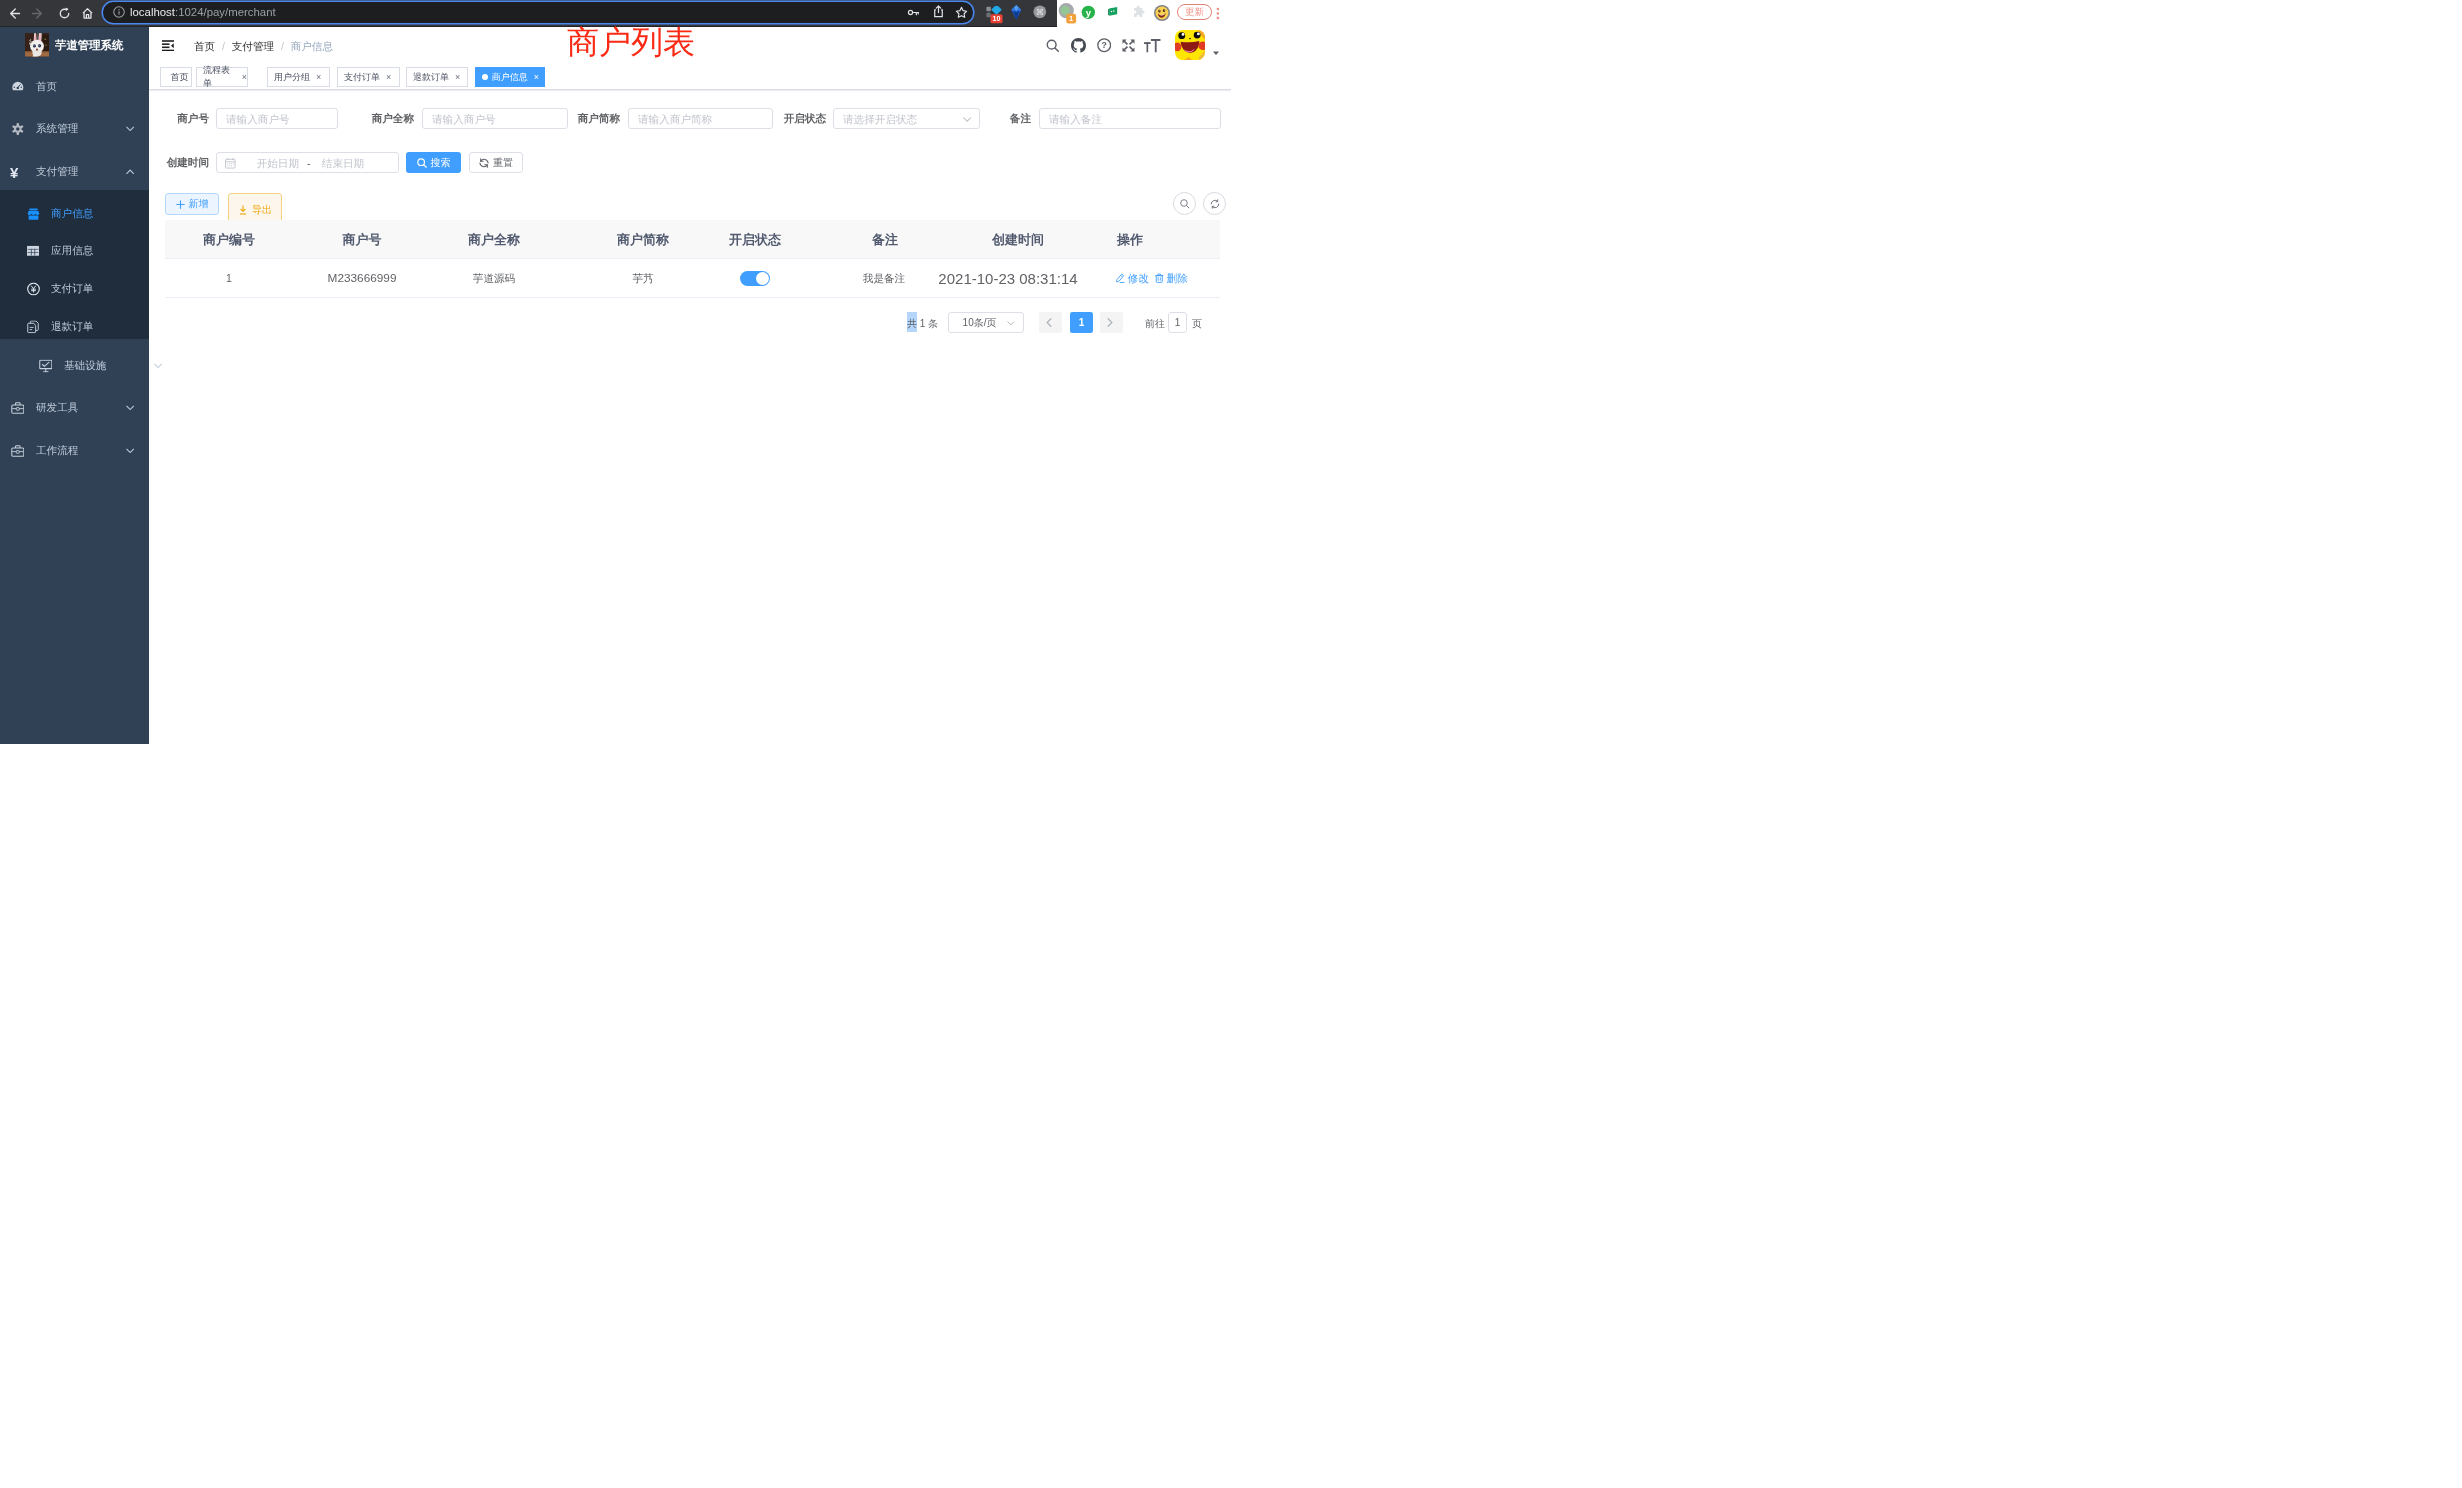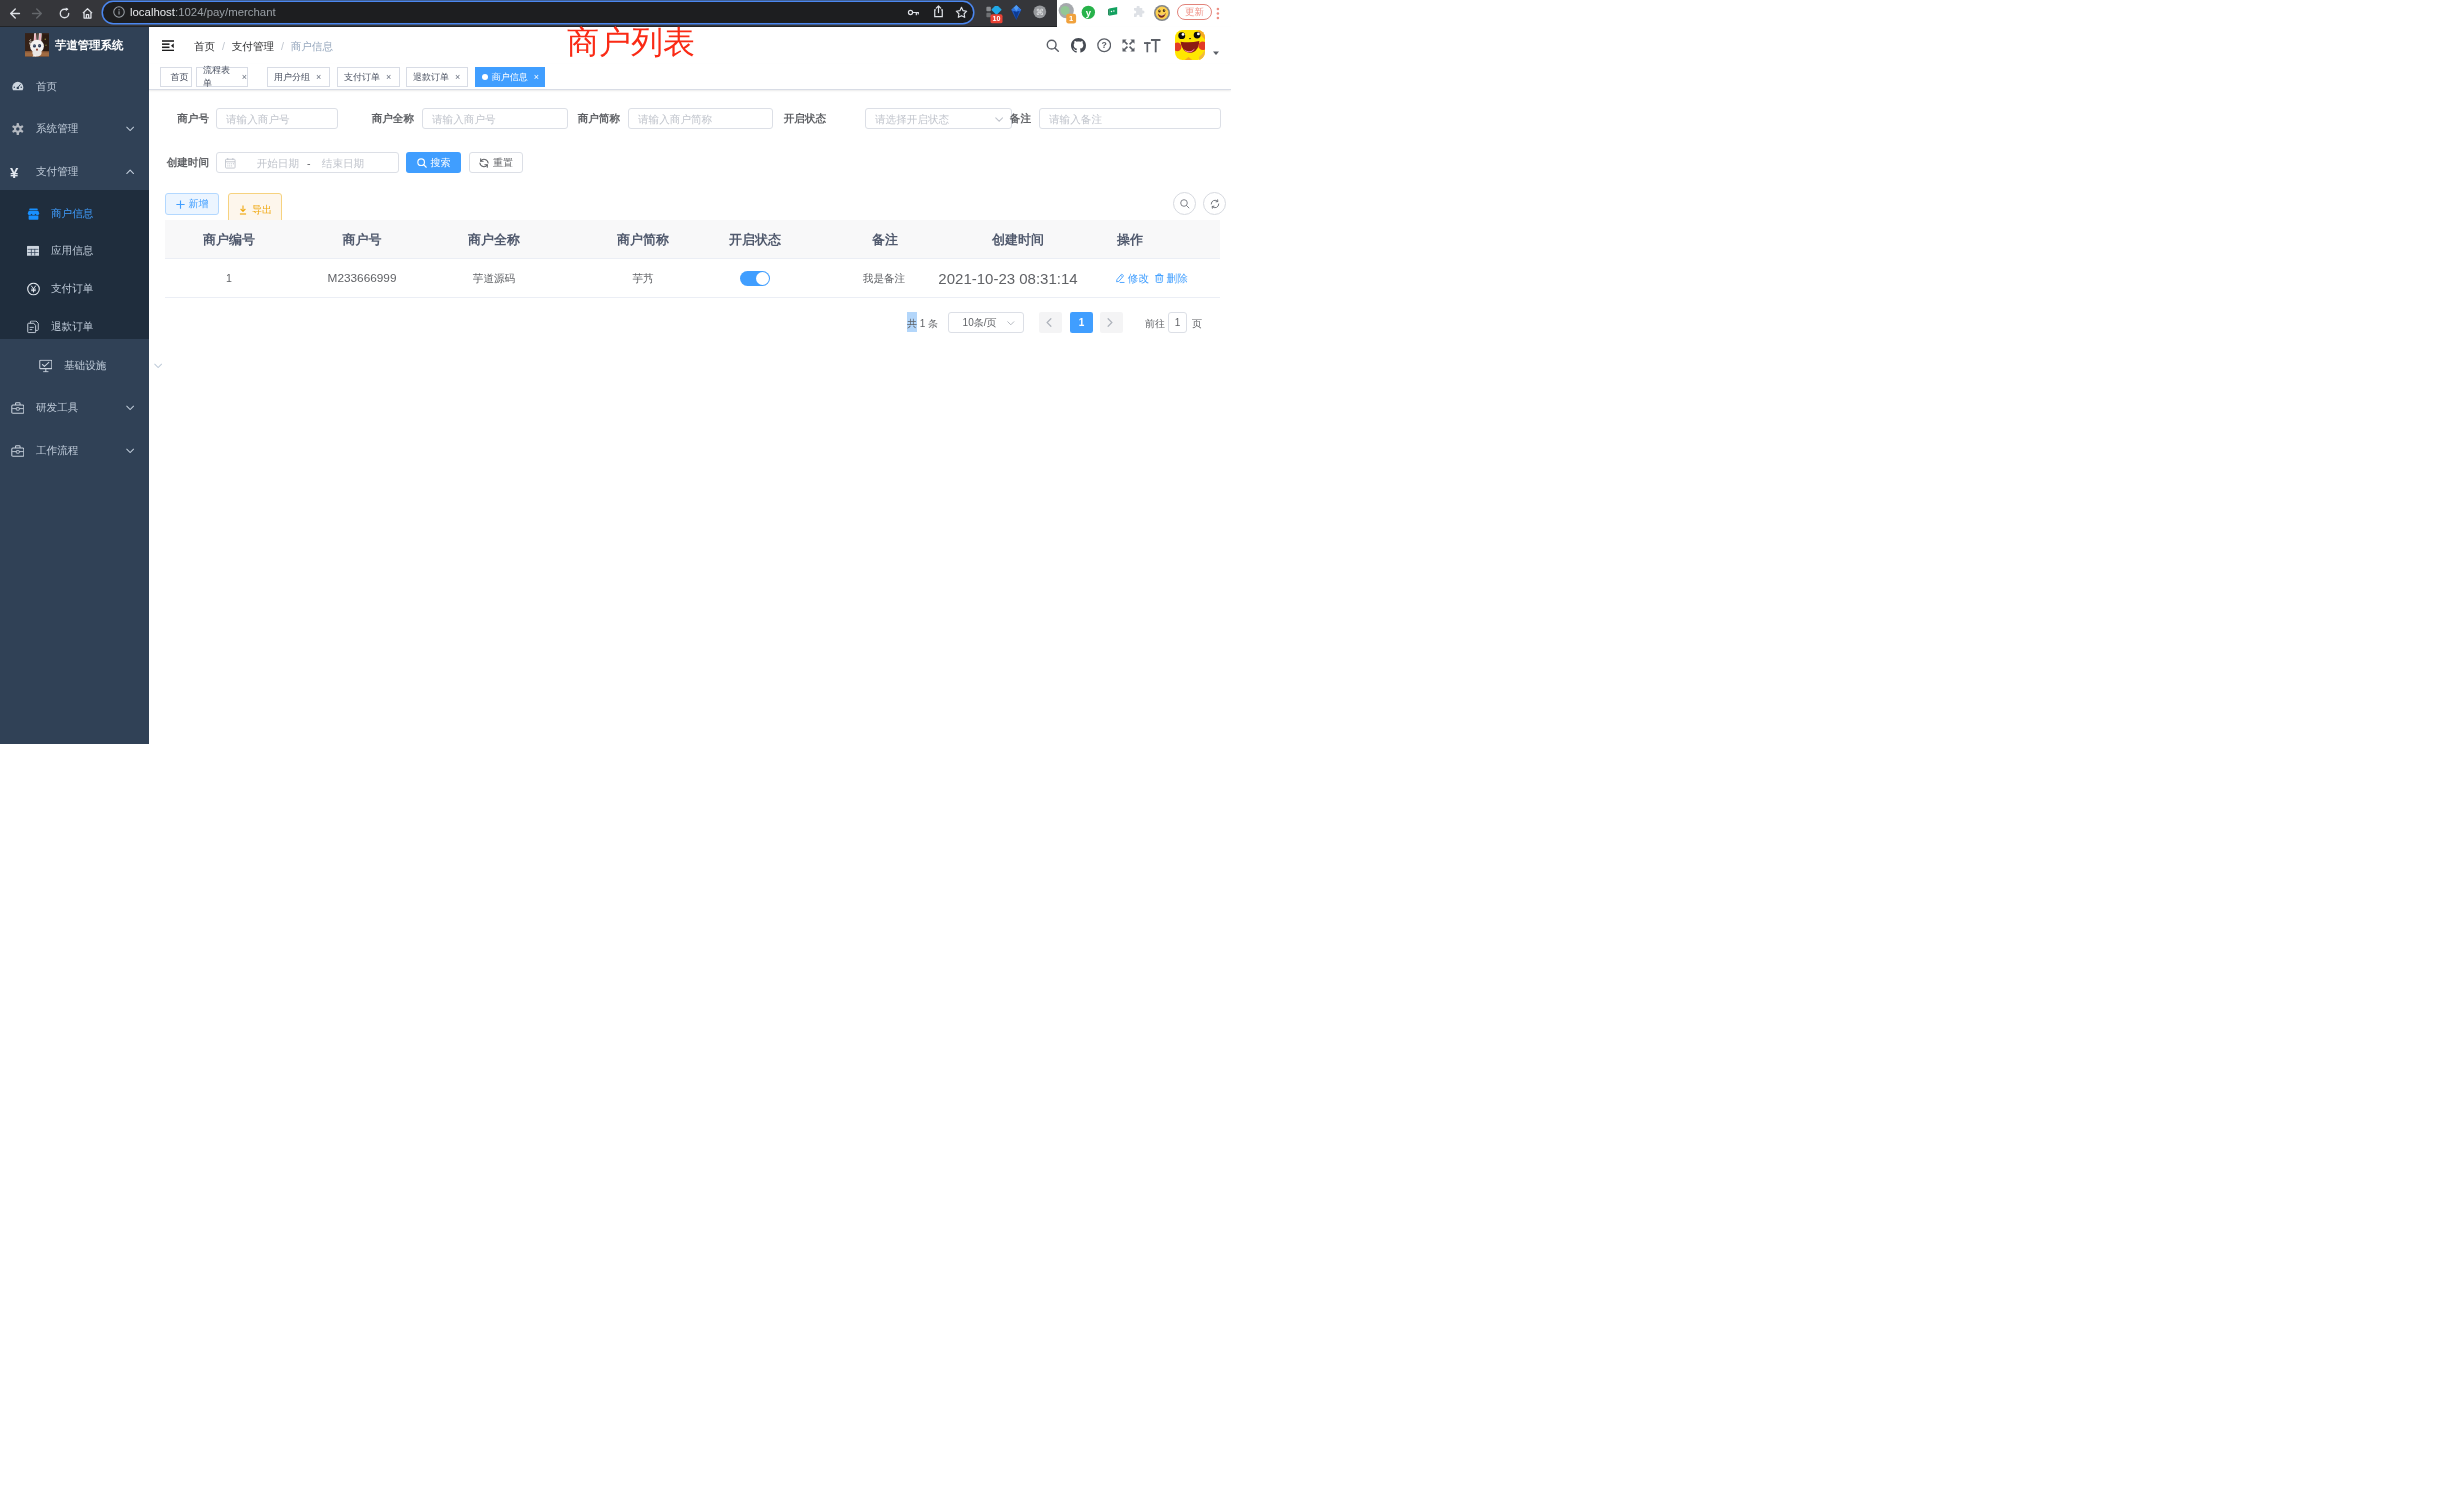--- a/index.html
+++ b/index.html
@@ -374,21 +374,21 @@
 </div>
 
 <div class="abs" style="left:0; top:108px; width:1231px; height:21px;">
   <span class="flabel" style="left:133px; width:76px;">商户号</span>
   <div class="finput" style="left:216px; width:122px;">请输入商户号</div>
   <span class="flabel" style="left:337px; width:77px;">商户全称</span>
   <div class="finput" style="left:422px; width:146px;">请输入商户号</div>
   <span class="flabel" style="left:543px; width:77px;">商户简称</span>
   <div class="finput" style="left:628px; width:145px;">请输入商户简称</div>
   <span class="flabel" style="left:749px; width:77px;">开启状态</span>
-  <div class="finput" style="left:833px; width:147px;margin-left:32px;">请选择开启状态
+  <div class="finput" style="left:833px; width:147px;">请选择开启状态
     <svg style="position:absolute;right:7.6px;top:8.3px;" width="8.3" height="5.3" viewBox="0 0 11 7">
         <path d="M1 1 L5.5 5.5 L10 1" stroke="#c0c4cc" stroke-width="1.4" fill="none" stroke-linecap="round"></path>
       </svg>
   </div>
   <span class="flabel" style="left:954px; width:77px;">备注</span>
   <div class="finput" style="left:1039px; width:182px;">请输入备注</div>
 </div>
 <div class="abs" style="left:0; top:152px; width:1231px; height:21px;">
   <span class="flabel" style="left:133px; width:76px;">创建时间</span>
   <div class="finput" style="left:216px; width:183px; padding-left:0;">

